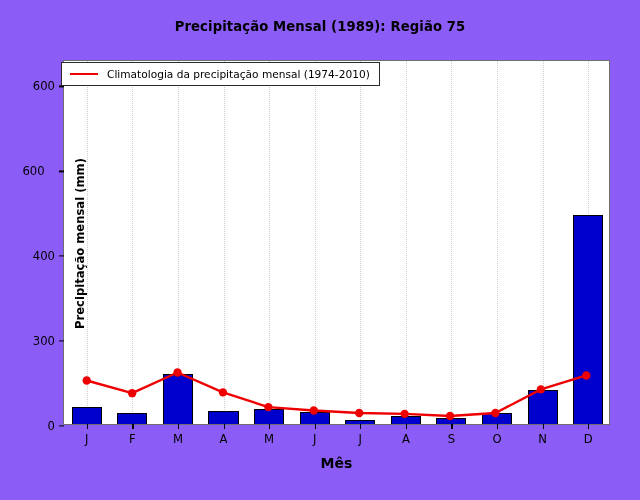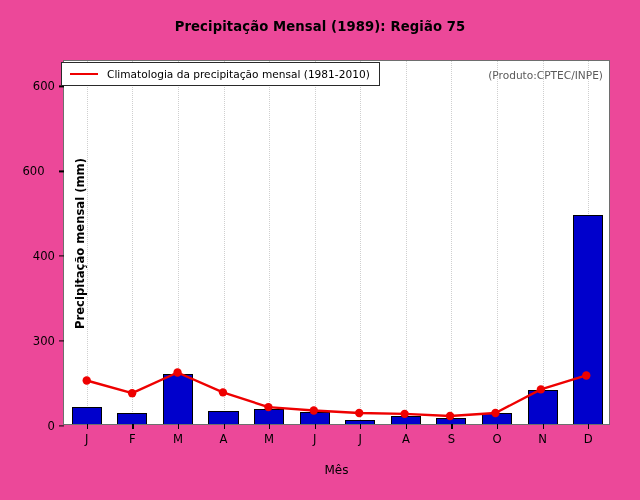--- a/index.html
+++ b/index.html
@@ -6,21 +6,21 @@
   html, body {
     margin: 0; padding: 0;
     width: 640px; height: 500px;
     background: #ffffff;
     font-family: "DejaVu Sans", "Liberation Sans", sans-serif;
     overflow: hidden;
   }
   #figure {
     position: relative;
     width: 640px; height: 500px;
-    background: #ec4899;
+    background: #8b5cf6;
   }
   #chart-title {
     position: absolute;
     left: 0; right: 0; top: 19px;
     text-align: center;
     font-size: 13.2px;
     font-weight: bold;
     color: #000000;
     letter-spacing: 0.1px;
   }
@@ -101,24 +101,24 @@
     width: 40px;
     text-align: center;
     font-size: 11.6px;
     color: #000000;
     transform: translateX(-20px);
   }
   #x-axis-label {
     position: absolute;
     left: 0; right: 0;
     top: 100%;
-    margin-top: 39px;
-    text-align: center;
-    font-size: 12px;
-    font-weight: normal;
+    margin-top: 31px;
+    text-align: center;
+    font-size: 14px;
+    font-weight: bold;
     color: #000000;
   }
   
   #legend {
     position: absolute;
     left: -3px; top: 1px;
     display: flex;
     align-items: center;
     gap: 9px;
     padding: 5px 9px 5px 8px;
@@ -234,19 +234,18 @@
         <div class="xtick" style="left: 478.625px;">N</div>
         <div class="xtick-mark" style="left: 524.208px;"></div>
         <div class="xtick" style="left: 524.208px;">D</div>
       </div>
 
     <div id="y-axis-label">Precipitação mensal (mm)</div>
     <div id="x-axis-label">Mês</div>
 
     <div id="legend">
       <span class="swatch"></span>
-      <span>Climatologia da precipitação mensal (1981-2010)</span>
+      <span>Climatologia da precipitação mensal (1974-2010)</span>
     </div>
 
-    <div id="product-note">(Produto:CPTEC/INPE)</div>
 
   </div>
 </div>
 
 </body></html>

